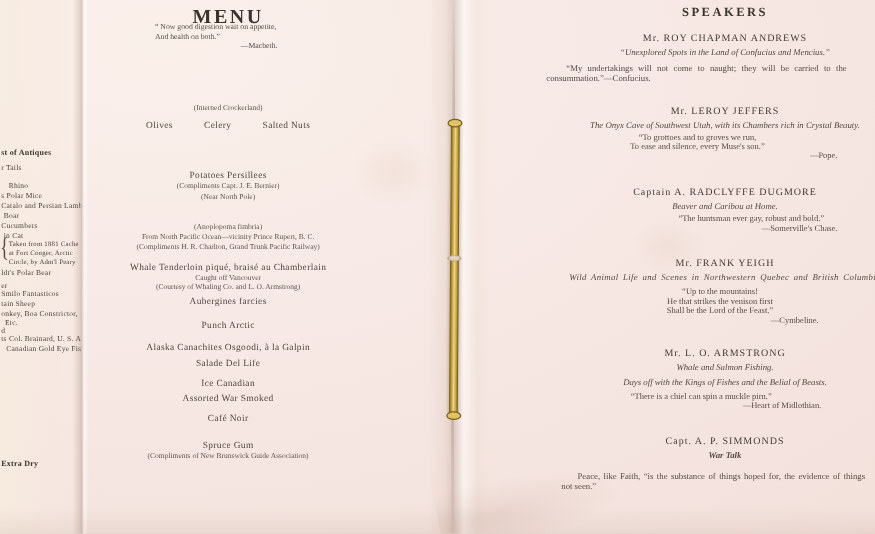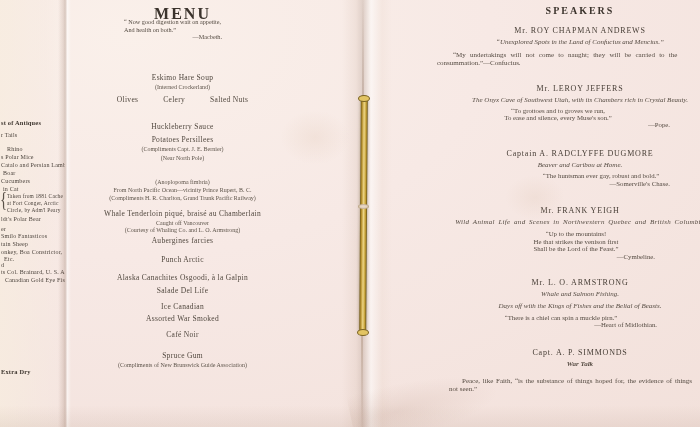--- a/index.html
+++ b/index.html
@@ -117,30 +117,28 @@
   <div class="page-edge" data-interactable="false"></div>
 
   <div class="menu-page" data-interactable="false">
     <div class="m-title" data-interactable="false">MENU</div>
     <div class="epigraph" data-interactable="false">
       <div data-interactable="false">“ Now good digestion wait on appetite,</div>
       <div data-interactable="false">And health on both.”</div>
       <div class="epi-attr" data-interactable="false">—Macbeth.</div>
     </div>
 
-    <div class="m-item" style="top:74px" data-interactable="false">Eskimo Hare Soup</div>
     <div class="m-note" style="top:84px" data-interactable="false">(Interned Crockerland)</div>
 
     <div class="m-apps" data-interactable="false">
       <span data-interactable="false">Olives</span>
       <span data-interactable="false">Celery</span>
       <span data-interactable="false">Salted Nuts</span>
     </div>
 
-    <div class="m-item" style="top:123px" data-interactable="false">Huckleberry Sauce</div>
     <div class="m-item" style="top:136px" data-interactable="false">Potatoes Persillees</div>
     <div class="m-note" style="top:146px" data-interactable="false">(Compliments Capt. J. E. Bernier)</div>
     <div class="m-note" style="top:155px" data-interactable="false">(Near North Pole)</div>
     <div class="m-note" style="top:179px" data-interactable="false">(Anoplopoma fimbria)</div>
     <div class="m-note" style="top:187px" data-interactable="false">From North Pacific Ocean—vicinity Prince Rupert, B. C.</div>
     <div class="m-note" style="top:195px" data-interactable="false">(Compliments H. R. Charlton, Grand Trunk Pacific Railway)</div>
     <div class="m-item" style="top:210px" data-interactable="false">Whale Tenderloin piqué, braisé au Chamberlain</div>
     <div class="m-note" style="top:220px" data-interactable="false">Caught off Vancouver</div>
     <div class="m-note" style="top:227px" data-interactable="false">(Courtesy of Whaling Co. and L. O. Armstrong)</div>
     <div class="m-item" style="top:237px" data-interactable="false">Aubergines farcies</div>

